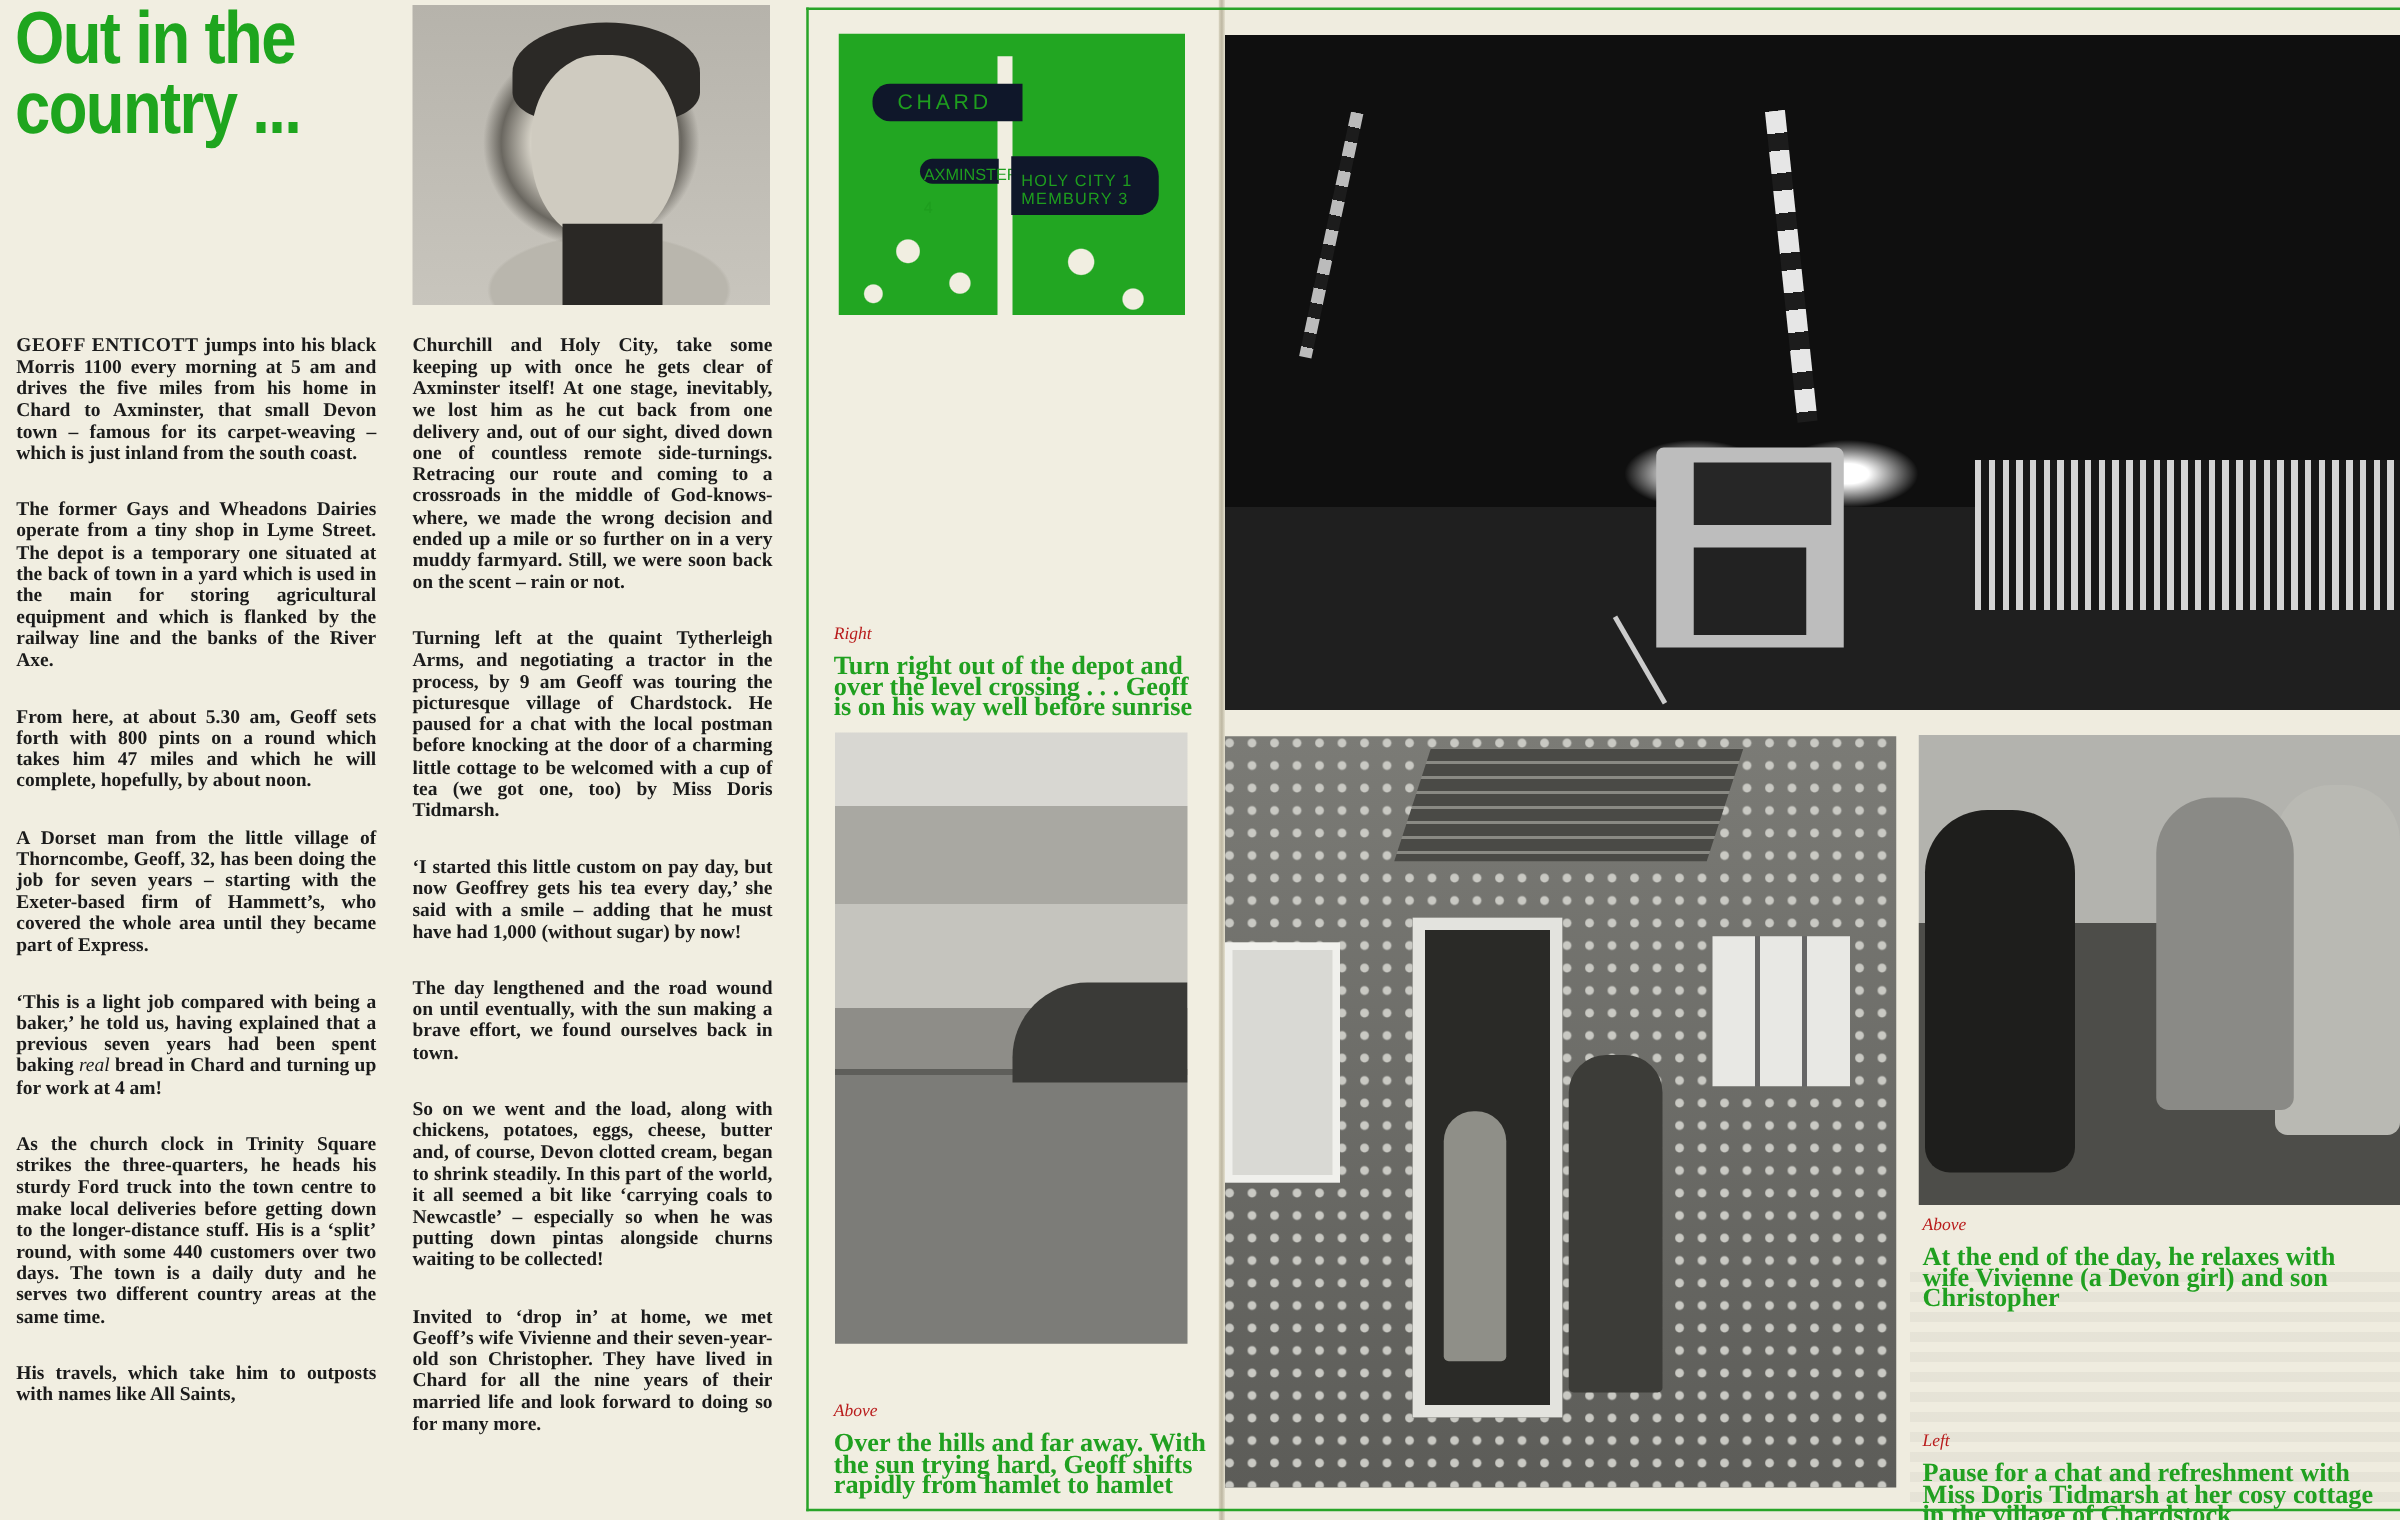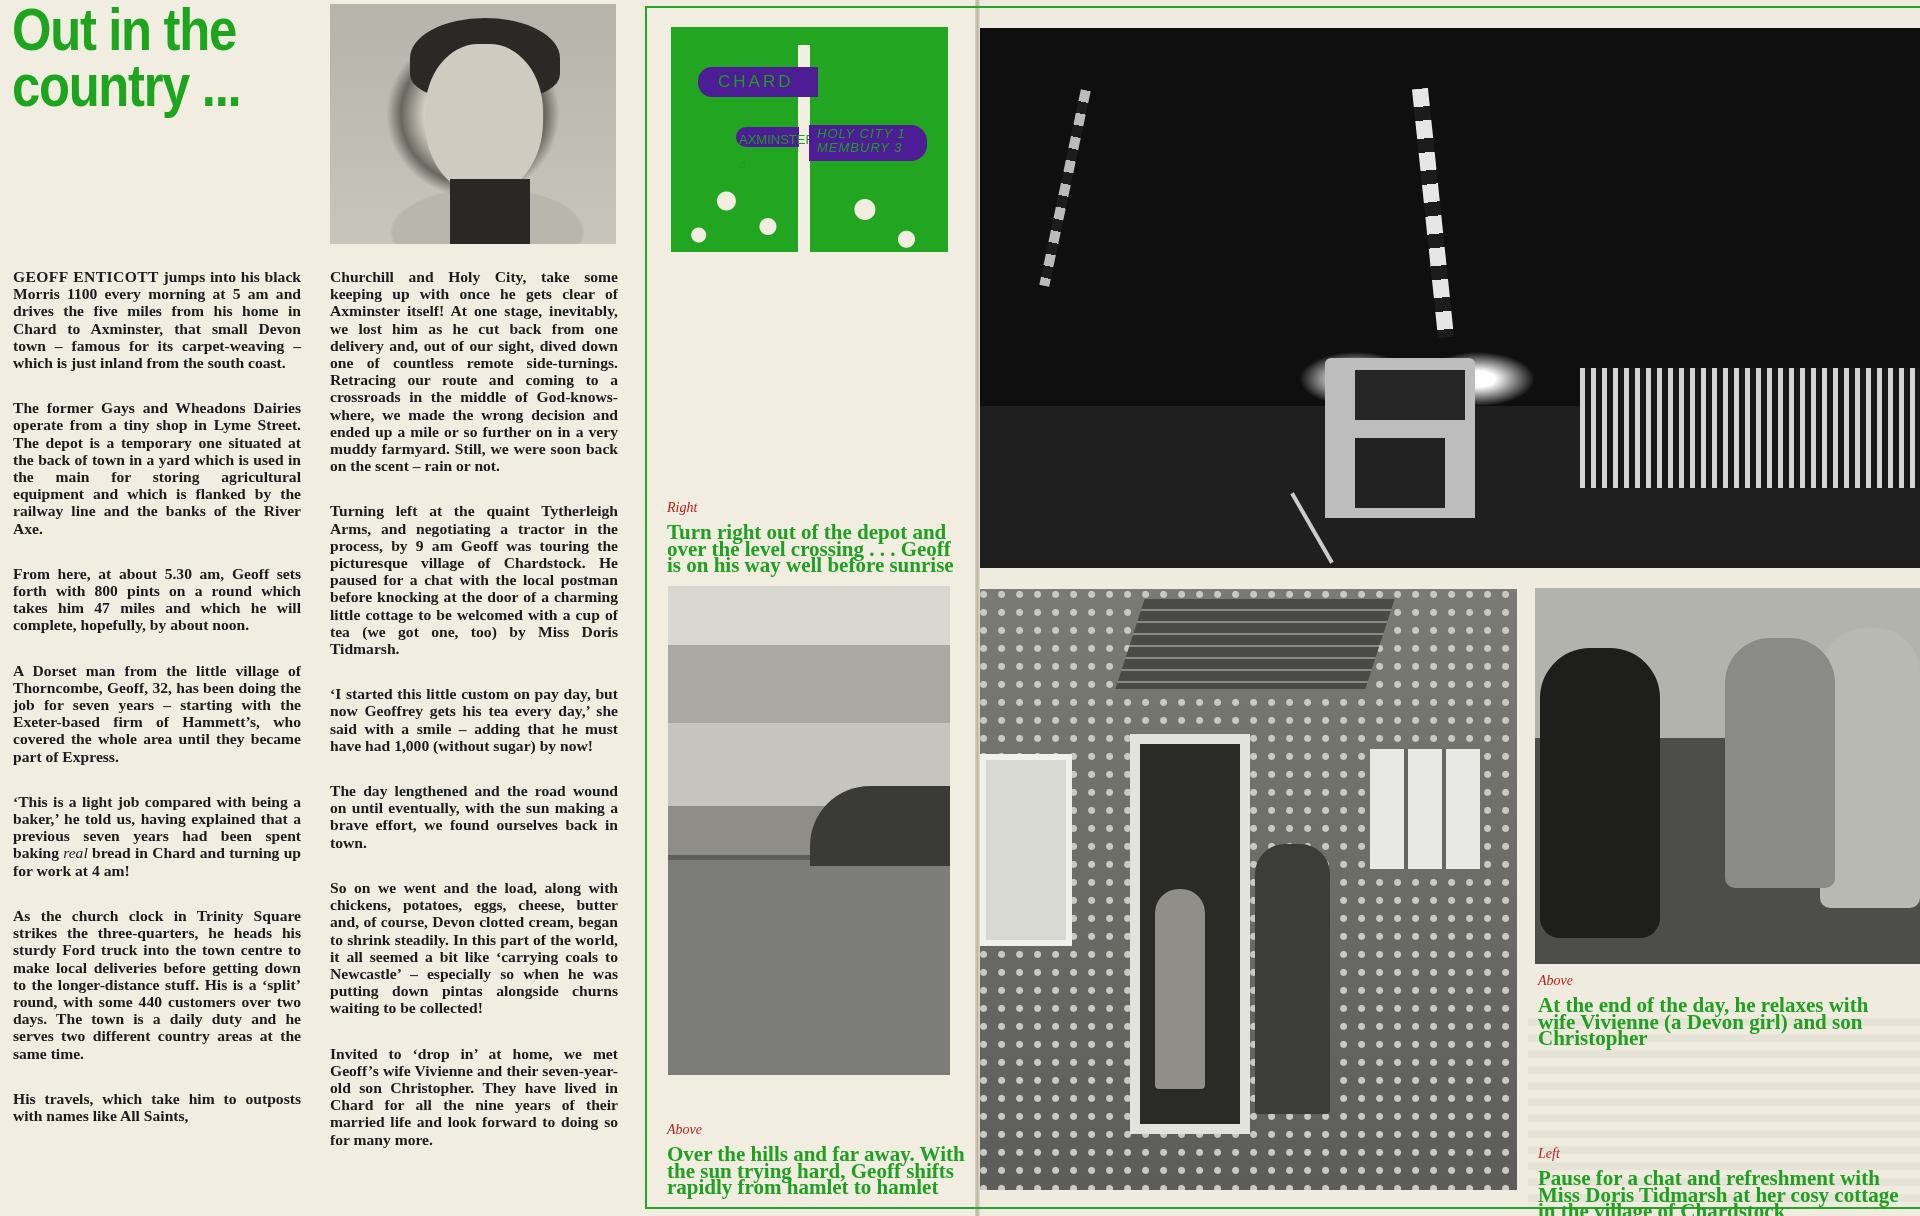--- a/index.html
+++ b/index.html
@@ -32,24 +32,24 @@
                  radial-gradient(ellipse 55% 30% at 55% 95%, #b9b6ad 0 60%, transparent 62%),
                  linear-gradient(#b6b3ab,#c8c5bd); }
     .portrait .hair { position:absolute; left:80px; top:14px; width:150px; height:80px; border-radius:50% 50% 30% 30%; background:#2b2926; }
     .portrait .face { position:absolute; left:95px; top:40px; width:118px; height:150px; border-radius:45% 45% 48% 48%; background:#cfcbc0; }
     .portrait .neck { position:absolute; left:120px; top:175px; width:80px; height:70px; background:#2a2825; }
 
     .green-frame { position:absolute; left:645px; top:6px; width:1280px; height:1203px;
       border-left:2px solid #28a428; border-top:2px solid #28a428; border-bottom:2px solid #28a428; box-sizing:border-box; }
 
     .signpost { left:671px; top:27px; width:277px; height:225px; background:#22a622; }
-    .sign { position:absolute; background:#4c1d95; color:#1e9e1e; font-family:"Liberation Sans","DejaVu Sans",sans-serif; }
+    .sign { position:absolute; background:#0f172a; color:#1e9e1e; font-family:"Liberation Sans","DejaVu Sans",sans-serif; }
     .sign-chard { left:27px; top:40px; width:100px; height:30px; border-radius:14px 0 0 14px; font-size:17px; letter-spacing:3px; line-height:30px; padding-left:20px; }
     .sign-axminster { left:65px; top:100px; width:60px; height:20px; border-radius:12px 0 0 12px; font-size:13px; line-height:26px; padding-left:3px; }
-    .sign-holy { left:138px; top:98px; width:110px; height:34px; border-radius:0 16px 16px 0; font-size:13px; line-height:14px; padding:2px 0 0 8px; letter-spacing:1px;font-style:italic; }
+    .sign-holy { left:138px; top:98px; width:110px; height:34px; border-radius:0 16px 16px 0; font-size:13px; line-height:14px; padding:13px 0 0 8px; letter-spacing:1px; }
     .post { position:absolute; left:127px; top:18px; width:12px; height:207px; background:#f1eee1; }
     .rocks { position:absolute; left:0; top:140px; width:277px; height:85px;
       background:radial-gradient(circle at 20% 40%, #f1eee1 0 9px, transparent 10px),
                  radial-gradient(circle at 35% 70%, #f1eee1 0 8px, transparent 9px),
                  radial-gradient(circle at 10% 80%, #f1eee1 0 7px, transparent 8px),
                  radial-gradient(circle at 70% 50%, #f1eee1 0 10px, transparent 11px),
                  radial-gradient(circle at 85% 85%, #f1eee1 0 8px, transparent 9px); }
 
     .night { left:980px; top:28px; width:940px; height:540px; background:#111;
       background:radial-gradient(ellipse 6% 5% at 40% 65%, #fff 0 30%, transparent 100%),

